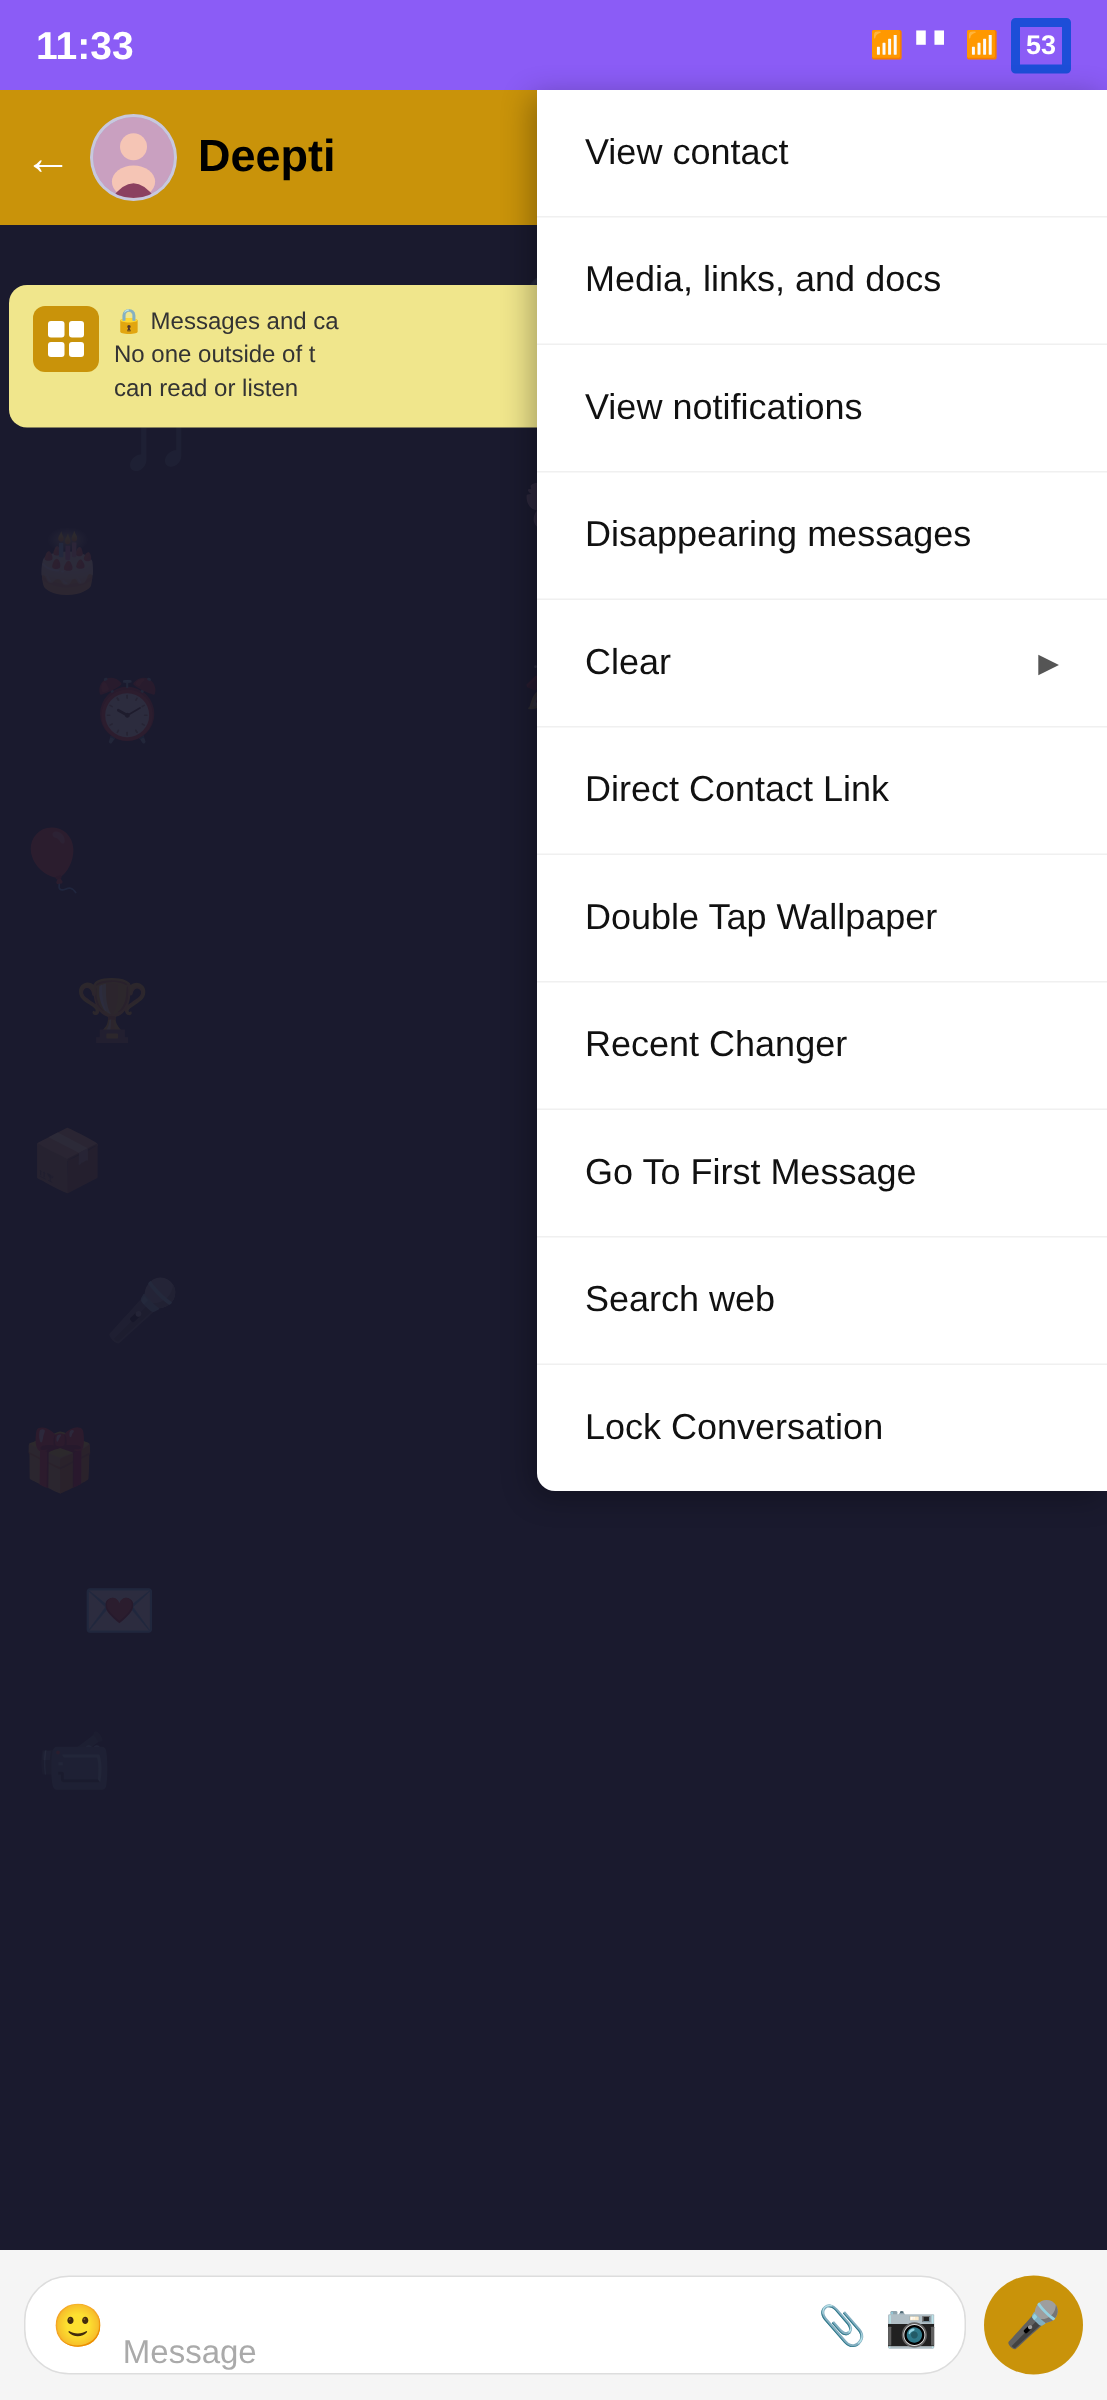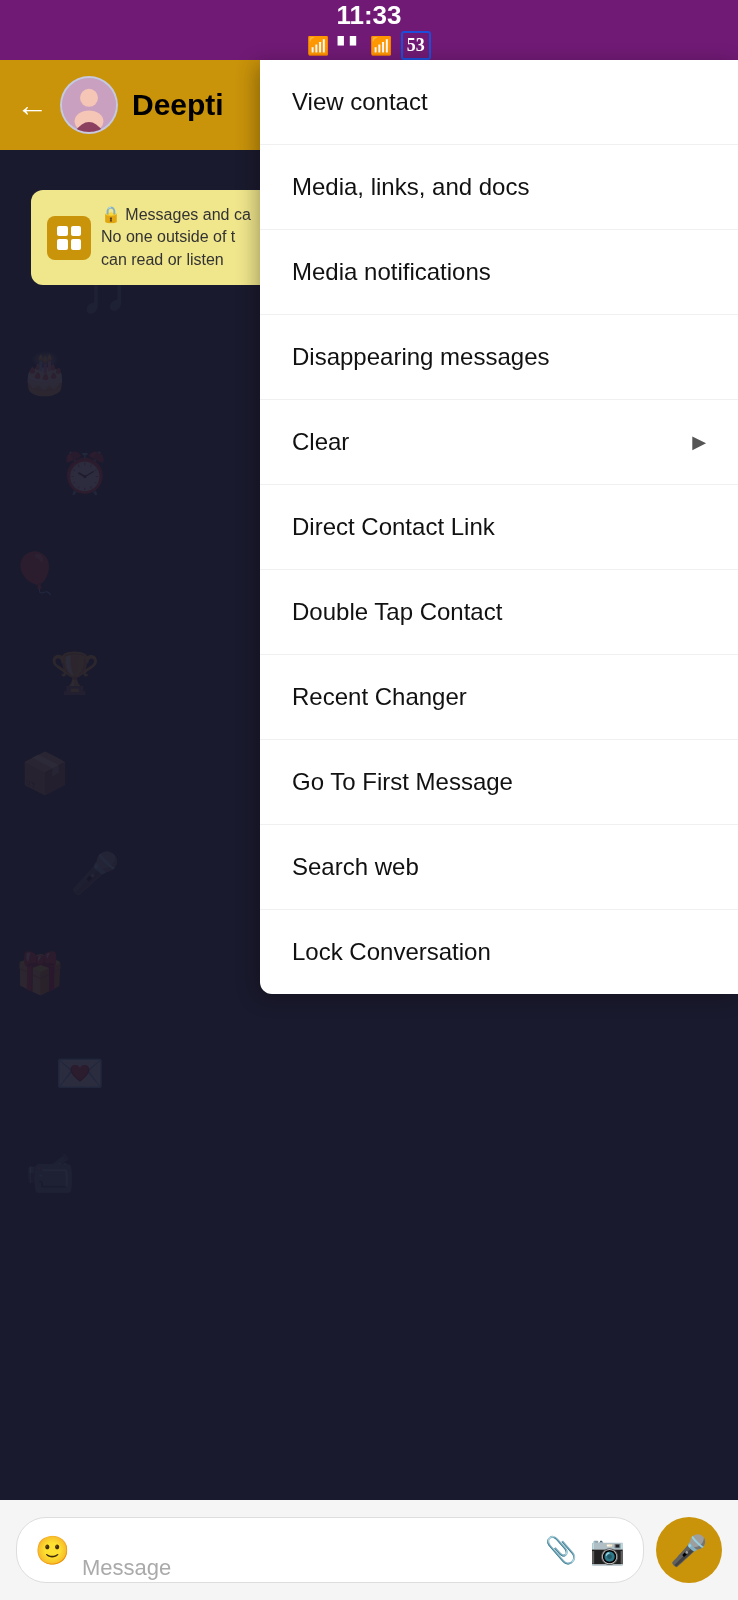--- a/index.html
+++ b/index.html
@@ -14,54 +14,52 @@
       position: relative;
     }
 
     
     .status-bar {
       position: absolute;
       top: 0;
       left: 0;
       right: 0;
       height: 60px;
-      background: #701a75;
+      background: #8b5cf6;
       display: flex;
       align-items: center;
       justify-content: space-between;
       padding: 0 24px;
       z-index: 10;
-      flex-direction: column;
     }
 
     .status-time {
       color: #fff;
       font-size: 26px;
       font-weight: 600;
     }
 
     .status-icons {
       display: flex;
       align-items: center;
       gap: 8px;
     }
 
     .status-icons span {
       color: #fff;
       font-size: 18px;
     }
 
     .battery-box {
-      border: 2px solid #1d4ed8;
+      border: 6px solid #1d4ed8;
       border-radius: 3px;
       padding: 2px 4px;
       font-size: 14px;
       color: #fff;
       font-weight: 600;
-      font-family: Liberation Serif, serif;
     }
 
     
     .chat-header {
       position: absolute;
       top: 60px;
       left: 0;
       right: 0;
       height: 90px;
       background: #c9930a;
@@ -123,27 +121,27 @@
     .deco-icon {
       position: absolute;
       color: #888;
       font-size: 40px;
     }
 
     
     .encryption-bubble {
       position: absolute;
       top: 40px;
-      left: 31px;
+      left: 6px;
       right: 320px;
       background: #f0e68c;
       border-radius: 12px;
       padding: 14px 16px;
       display: flex;
-      align-items: center;
+      align-items: flex-start;
       gap: 10px;
       z-index: 5;
     }
 
     .enc-icon {
       background: #c9930a;
       border-radius: 8px;
       width: 44px;
       height: 44px;
       display: flex;
@@ -245,21 +243,21 @@
       right: 0;
       bottom: 0;
       z-index: 20;
       pointer-events: none;
     }
 
     .dropdown-menu {
       position: absolute;
       top: 0;
       right: 0;
-      width: 478px;
+      width: 380px;
       background: #fff;
       border-radius: 0 0 0 12px;
       pointer-events: all;
       overflow: hidden;
       box-shadow: -4px 4px 20px rgba(0,0,0,0.3);
     }
 
     .menu-item {
       display: flex;
       align-items: center;
@@ -363,34 +361,34 @@
 
 <div class="menu-overlay">
   <div class="dropdown-menu" id="dropdown-menu">
   <div class="menu-item">
         <span class="menu-item-label">View contact</span>
       </div>
       <div class="menu-item">
         <span class="menu-item-label">Media, links, and docs</span>
       </div>
       <div class="menu-item">
-        <span class="menu-item-label">Media notifications</span>
+        <span class="menu-item-label">View notifications</span>
       </div>
       <div class="menu-item">
         <span class="menu-item-label">Disappearing messages</span>
       </div>
       <div class="menu-item">
         <span class="menu-item-label">Clear</span>
         <span class="chevron-right">▶</span>
       </div>
       <div class="menu-item">
         <span class="menu-item-label">Direct Contact Link</span>
       </div>
       <div class="menu-item">
-        <span class="menu-item-label">Double Tap Contact</span>
+        <span class="menu-item-label">Double Tap Wallpaper</span>
       </div>
       <div class="menu-item">
         <span class="menu-item-label">Recent Changer</span>
       </div>
       <div class="menu-item">
         <span class="menu-item-label">Go To First Message</span>
       </div>
       <div class="menu-item">
         <span class="menu-item-label">Search web</span>
       </div>

